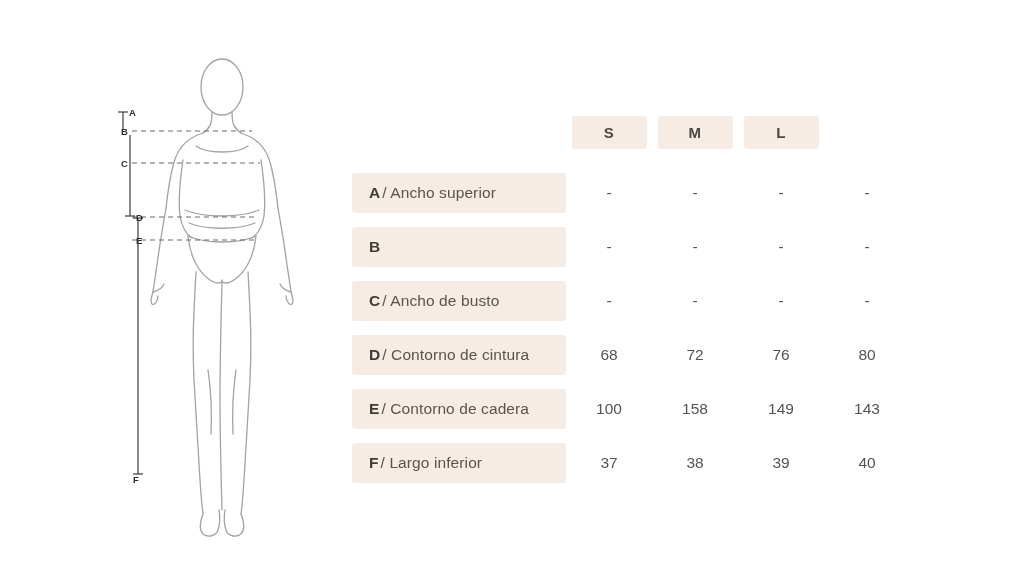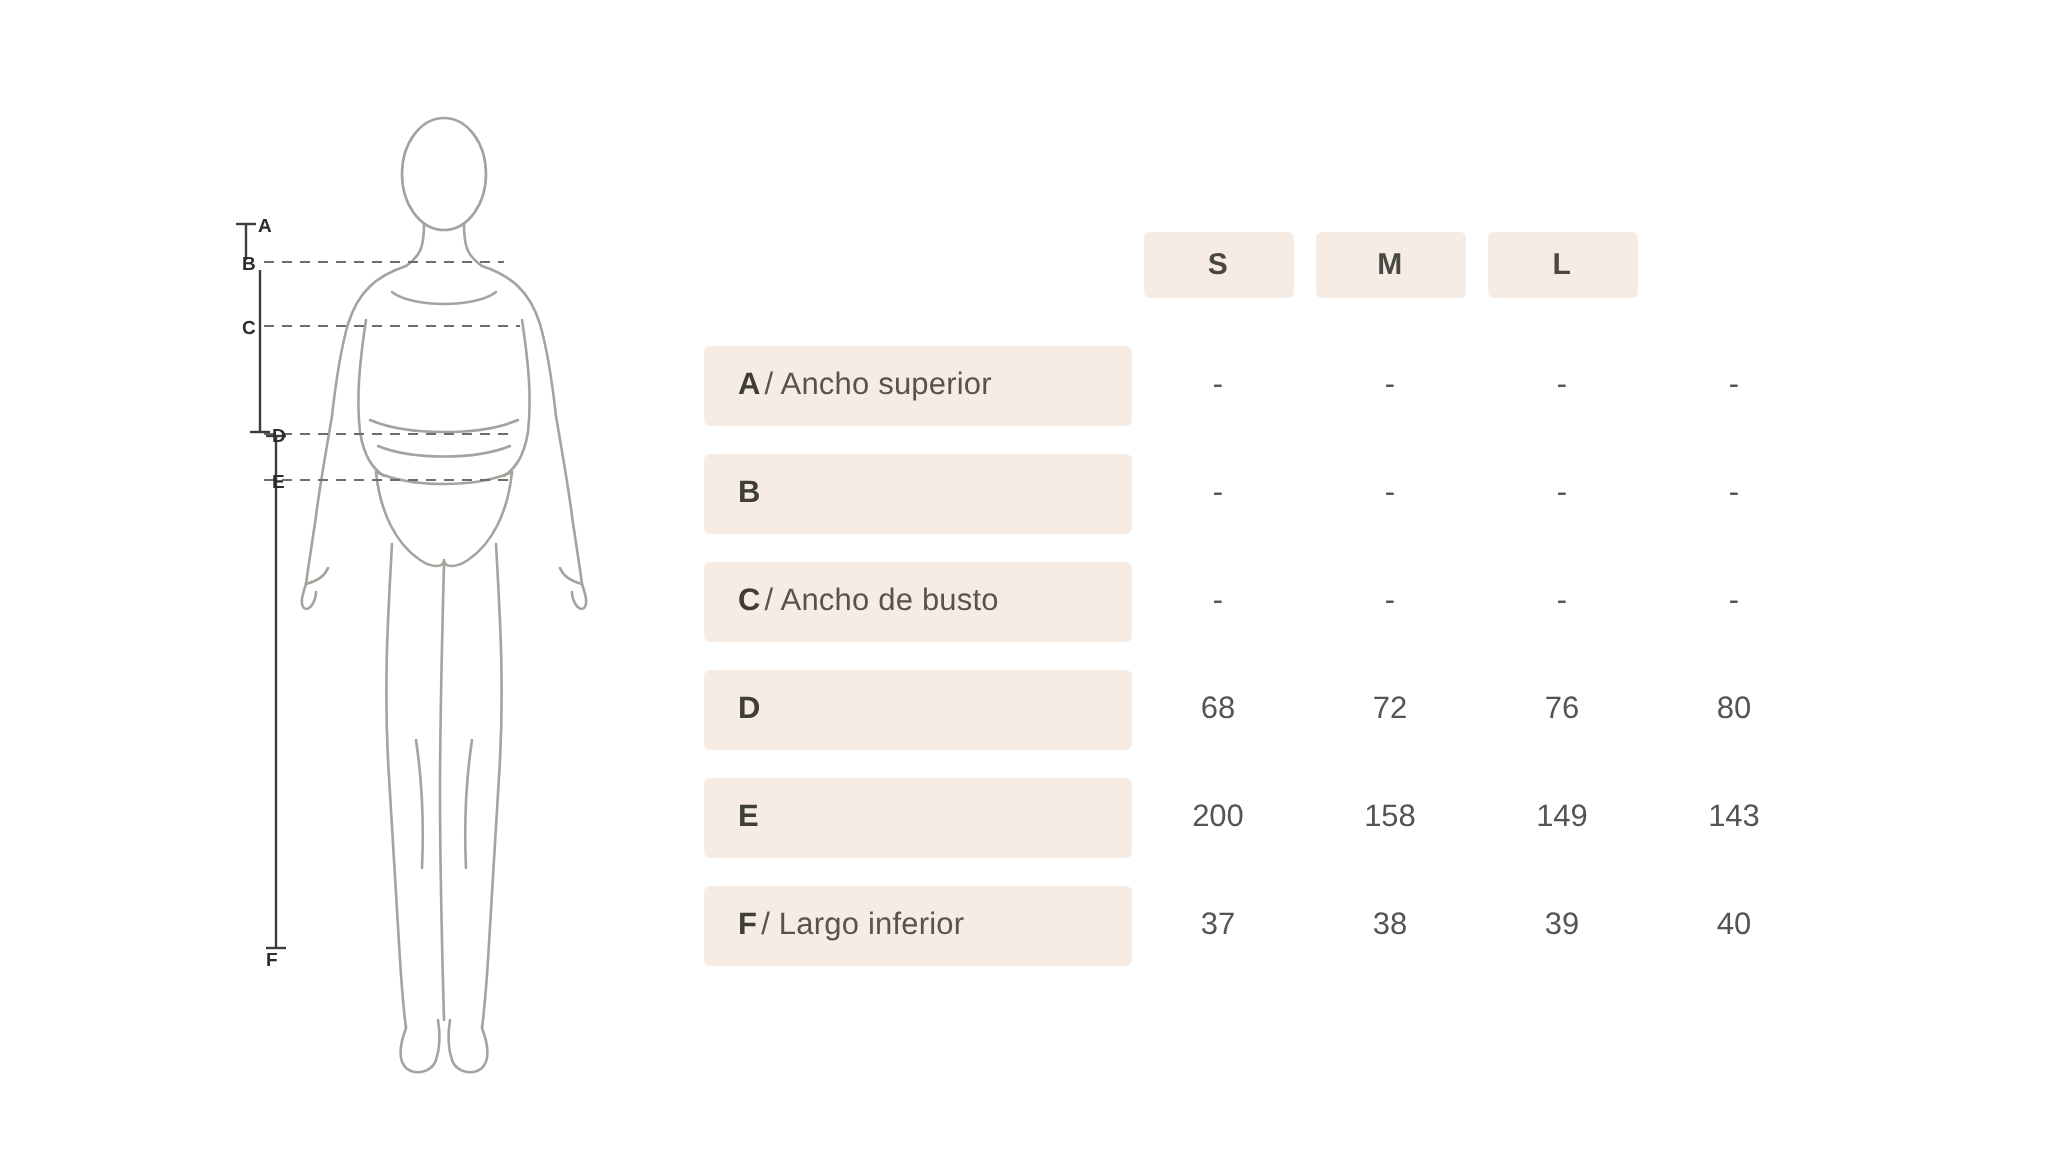--- a/index.html
+++ b/index.html
@@ -206,32 +206,34 @@
       </div>
       <div class="val-cell">-</div>
       <div class="val-cell">-</div>
       <div class="val-cell">-</div>
       <div class="val-cell">-</div>
     </div>
 
     <div class="table-row">
       <div class="label-cell">
         <span class="label-letter">D</span>
+          <span> / Contorno de cintura</span>
       </div>
       <div class="val-cell">68</div>
       <div class="val-cell">72</div>
       <div class="val-cell">76</div>
       <div class="val-cell">80</div>
     </div>
 
     <div class="table-row">
       <div class="label-cell">
         <span class="label-letter">E</span>
-      </div>
-      <div class="val-cell">200</div>
+          <span> / Contorno de cadera</span>
+      </div>
+      <div class="val-cell">100</div>
       <div class="val-cell">158</div>
       <div class="val-cell">149</div>
       <div class="val-cell">143</div>
     </div>
 
     <div class="table-row">
       <div class="label-cell">
         <span class="label-letter">F</span>
           <span> / Largo inferior</span>
       </div>

